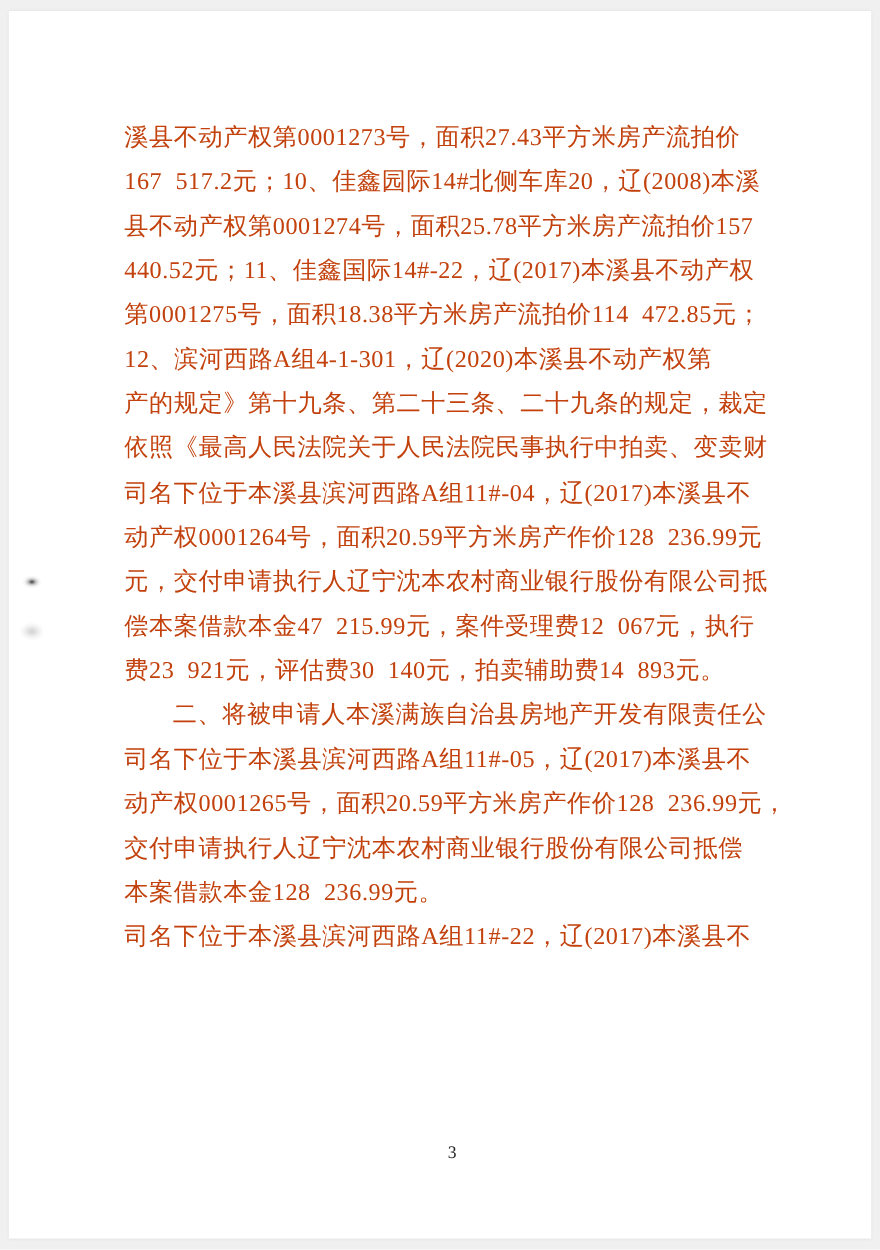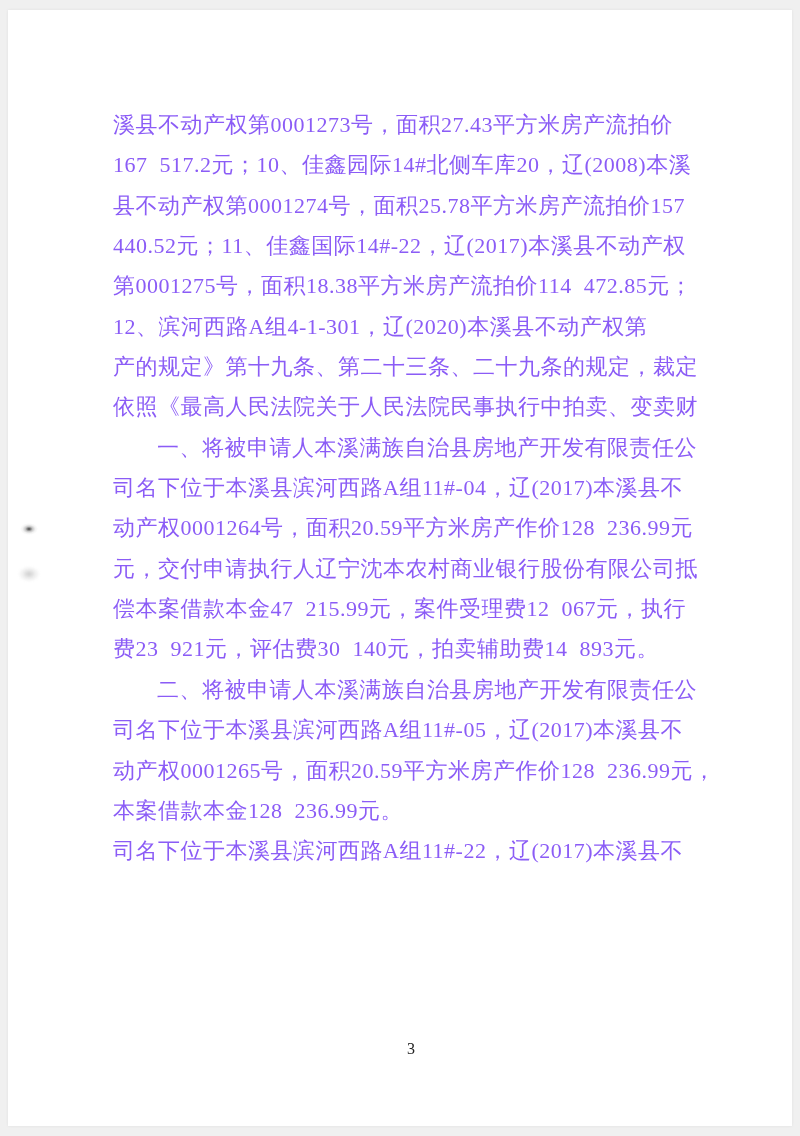--- a/index.html
+++ b/index.html
@@ -26,21 +26,21 @@
   .doc-body {
     position: absolute;
     left: 105px;
     top: 95px;
     width: 586px;
   }
   .line {
     height: 40.35px;
     line-height: 40.35px;
     font-size: 22px;
-    color: #8b5cf6;
+    color: #c2410c;
     white-space: nowrap;
     word-spacing: 6px;
     letter-spacing: 0.5px;
   }
   .line.indent {
     text-indent: 2em;
   }
   .page-number {
     position: absolute;
     left: 50%;
@@ -79,26 +79,26 @@
   <div class="scan-mark mark-2"></div>
   <div class="doc-body">
       <div class="line">溪县不动产权第0001273号，面积27.43平方米房产流拍价</div>
       <div class="line">167 517.2元；10、佳鑫园际14#北侧车库20，辽(2008)本溪</div>
       <div class="line">县不动产权第0001274号，面积25.78平方米房产流拍价157</div>
       <div class="line">440.52元；11、佳鑫国际14#-22，辽(2017)本溪县不动产权</div>
       <div class="line">第0001275号，面积18.38平方米房产流拍价114 472.85元；</div>
       <div class="line">12、滨河西路A组4-1-301，辽(2020)本溪县不动产权第</div>
       <div class="line">产的规定》第十九条、第二十三条、二十九条的规定，裁定</div>
       <div class="line">依照《最高人民法院关于人民法院民事执行中拍卖、变卖财</div>
-      <div class="line indent">一、将被申请人本溪满族自治县房地产开发有限责任公</div>
       <div class="line">司名下位于本溪县滨河西路A组11#-04，辽(2017)本溪县不</div>
       <div class="line">动产权0001264号，面积20.59平方米房产作价128 236.99元</div>
       <div class="line">元，交付申请执行人辽宁沈本农村商业银行股份有限公司抵</div>
       <div class="line">偿本案借款本金47 215.99元，案件受理费12 067元，执行</div>
       <div class="line">费23 921元，评估费30 140元，拍卖辅助费14 893元。</div>
       <div class="line indent">二、将被申请人本溪满族自治县房地产开发有限责任公</div>
       <div class="line">司名下位于本溪县滨河西路A组11#-05，辽(2017)本溪县不</div>
       <div class="line">动产权0001265号，面积20.59平方米房产作价128 236.99元，</div>
+      <div class="line">交付申请执行人辽宁沈本农村商业银行股份有限公司抵偿</div>
       <div class="line">本案借款本金128 236.99元。</div>
       <div class="line">司名下位于本溪县滨河西路A组11#-22，辽(2017)本溪县不</div>
     </div>
   <div class="page-number">3</div>
 </div>
 
 </body></html>

